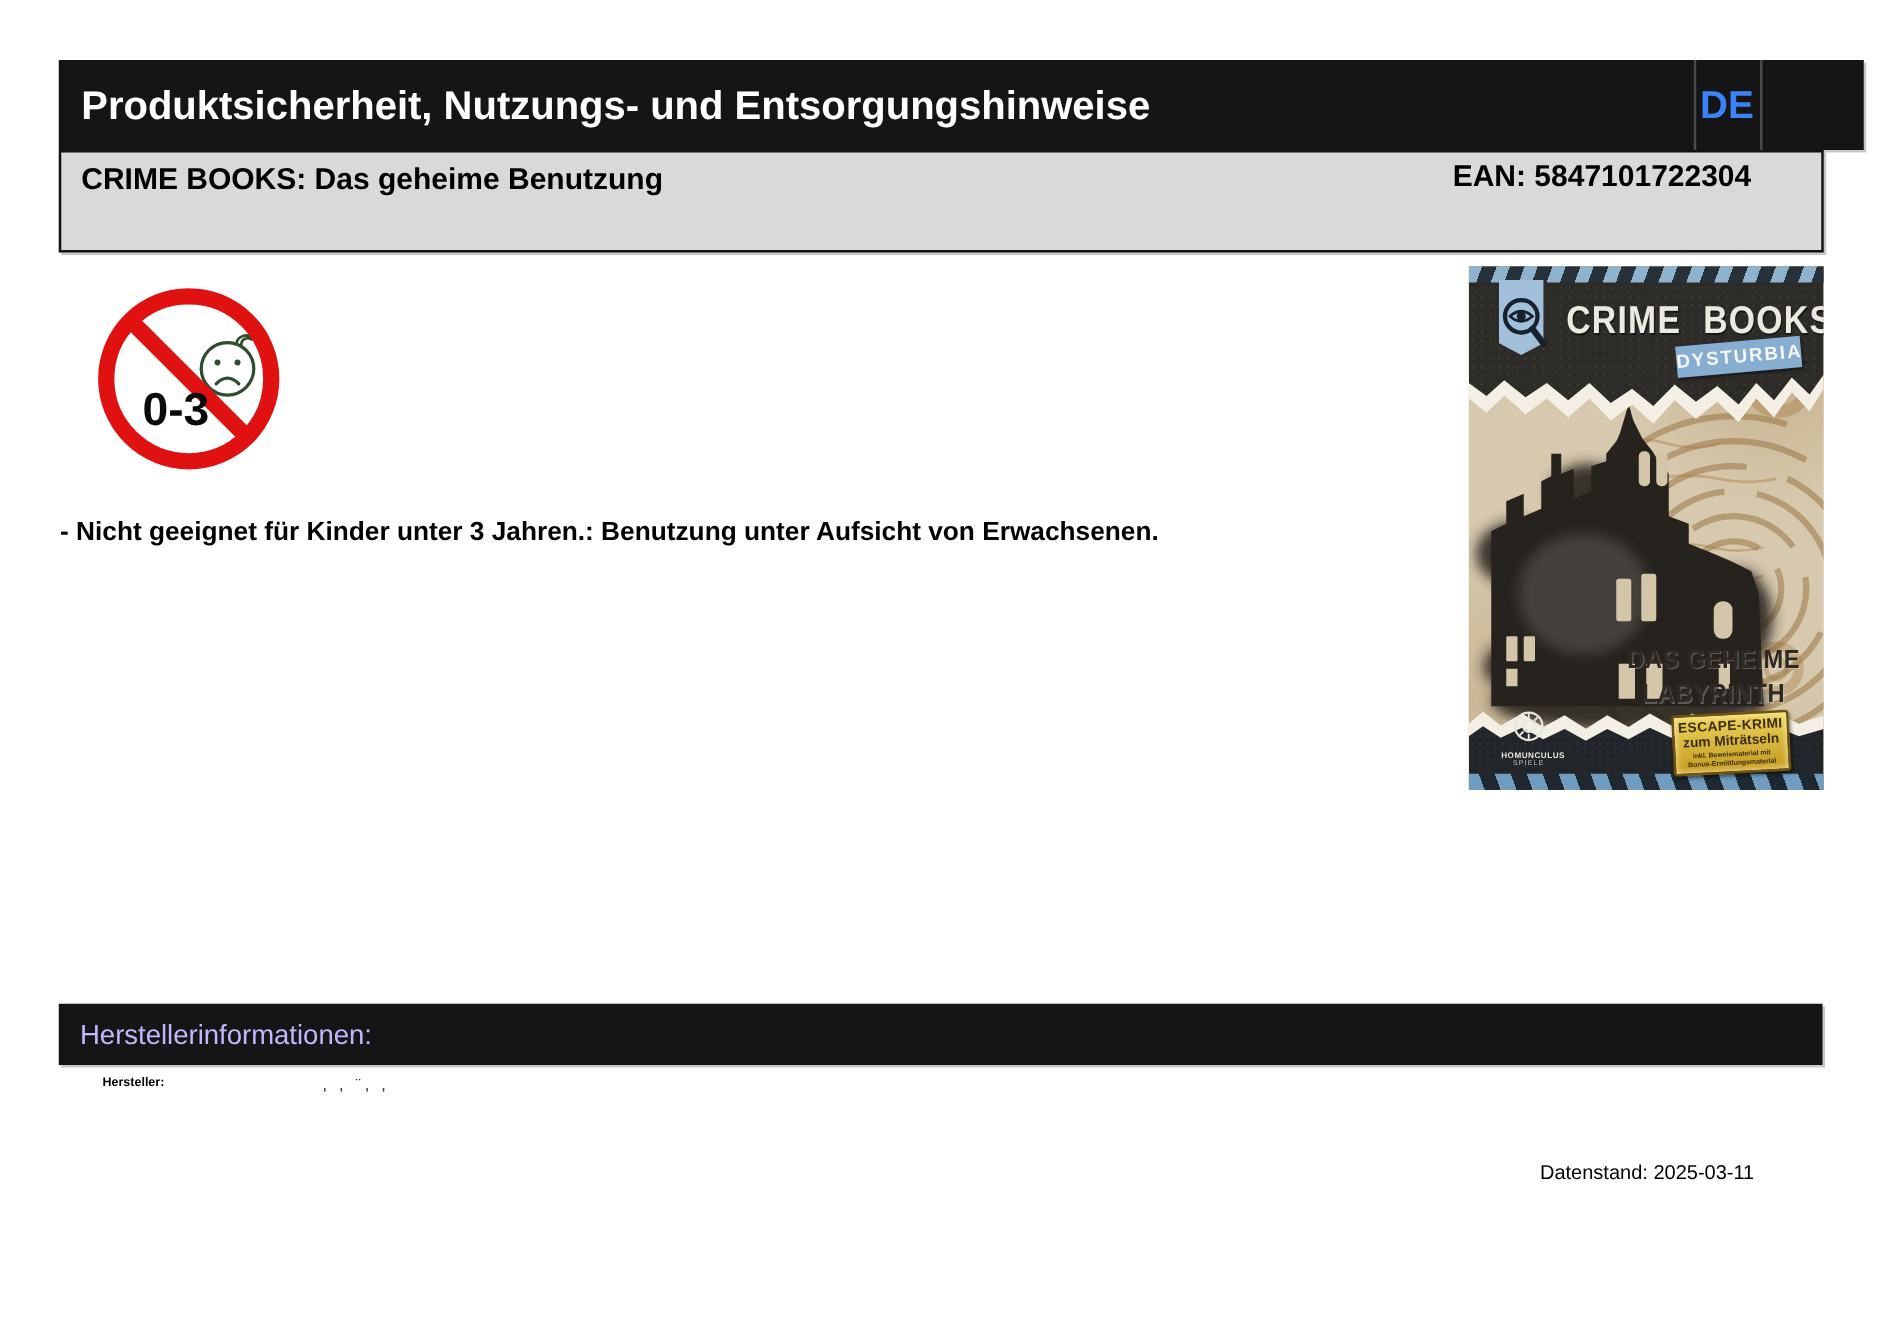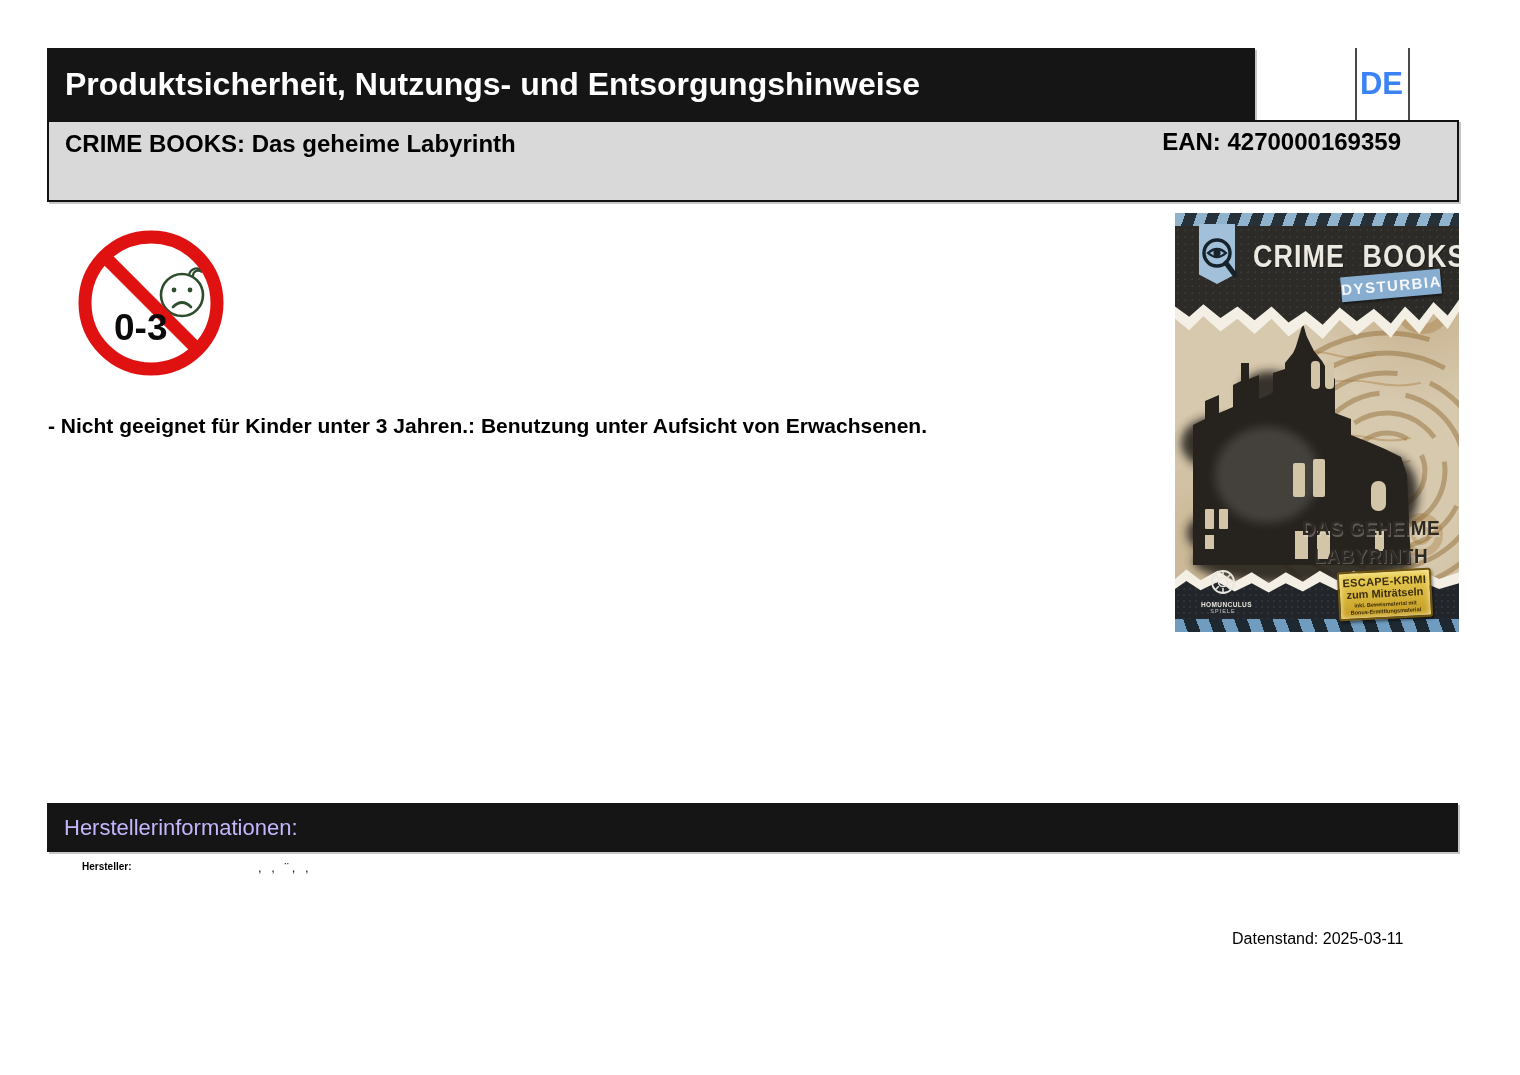--- a/index.html
+++ b/index.html
@@ -1,20 +1,20 @@
 <!DOCTYPE html>
 <html><head>
 <meta charset="utf-8">
 <style>
   html,body{margin:0;padding:0;background:#ffffff;}
   .page{position:relative;width:1520px;height:1075px;background:#ffffff;overflow:hidden;
         font-family:"Liberation Sans",sans-serif;color:#000;}
 
   
-  .hdr-bar{position:absolute;left:47px;top:48px;width:1208px;height:72px;background:#151515;
+  .hdr-bar{position:absolute;left:47px;top:48px;width:1444px;height:72px;background:#151515;
            box-shadow:2px 2px 0 rgba(130,130,130,.45);}
   .hdr-title{position:absolute;left:18px;top:0;line-height:72px;font-size:32px;font-weight:bold;color:#fff;white-space:nowrap;}
   .hdr-sep{position:absolute;top:0;width:2px;height:72px;background:#4a4a4a;}
   .hdr-sep.s1{left:1308px;} .hdr-sep.s2{left:1361px;}
   .hdr-lang{position:absolute;left:1308px;top:0;width:53px;text-align:center;line-height:72px;
             font-size:31px;font-weight:bold;color:#3b82f6;}
 
   .sub-box{position:absolute;left:47px;top:120px;width:1408px;height:78px;background:#d9d9d9;
            border:2px solid #121212;box-shadow:2px 2px 0 rgba(130,130,130,.45);}
   .sub-title{position:absolute;left:16px;top:8px;font-size:24px;font-weight:bold;white-space:nowrap;}
@@ -85,22 +85,22 @@
 <div class="page">
 
   <div class="hdr-bar">
     <div class="hdr-title">Produktsicherheit, Nutzungs- und Entsorgungshinweise</div>
     <div class="hdr-sep s1"></div>
     <div class="hdr-sep s2"></div>
     <div class="hdr-lang">DE</div>
   </div>
 
   <div class="sub-box">
-    <div class="sub-title">CRIME BOOKS: Das geheime Labyrinth</div>
-    <div class="sub-ean">EAN: 4270000169359</div>
+    <div class="sub-title">CRIME BOOKS: Das geheime Benutzung</div>
+    <div class="sub-ean">EAN: 5847101722304</div>
   </div>
 
   <svg class="age-icon" width="150" height="150" viewBox="0 0 150 150">
     <g>
       <circle cx="104" cy="67" r="21" fill="#ffffff" stroke="#2e4d2e" stroke-width="2.6"></circle>
       <path d="M 111 47 c 1.5 -7 10 -9 13 -3 c -4 -3 -9 -1 -9 4" fill="none" stroke="#2e4d2e" stroke-width="2.2" stroke-linecap="round"></path>
       <circle cx="96" cy="62" r="2.4" fill="#2e4d2e"></circle>
       <circle cx="112" cy="62" r="2.4" fill="#2e4d2e"></circle>
       <path d="M 95 79 Q 104 70 113 79" fill="none" stroke="#2e4d2e" stroke-width="2.6" stroke-linecap="round"></path>
     </g>

